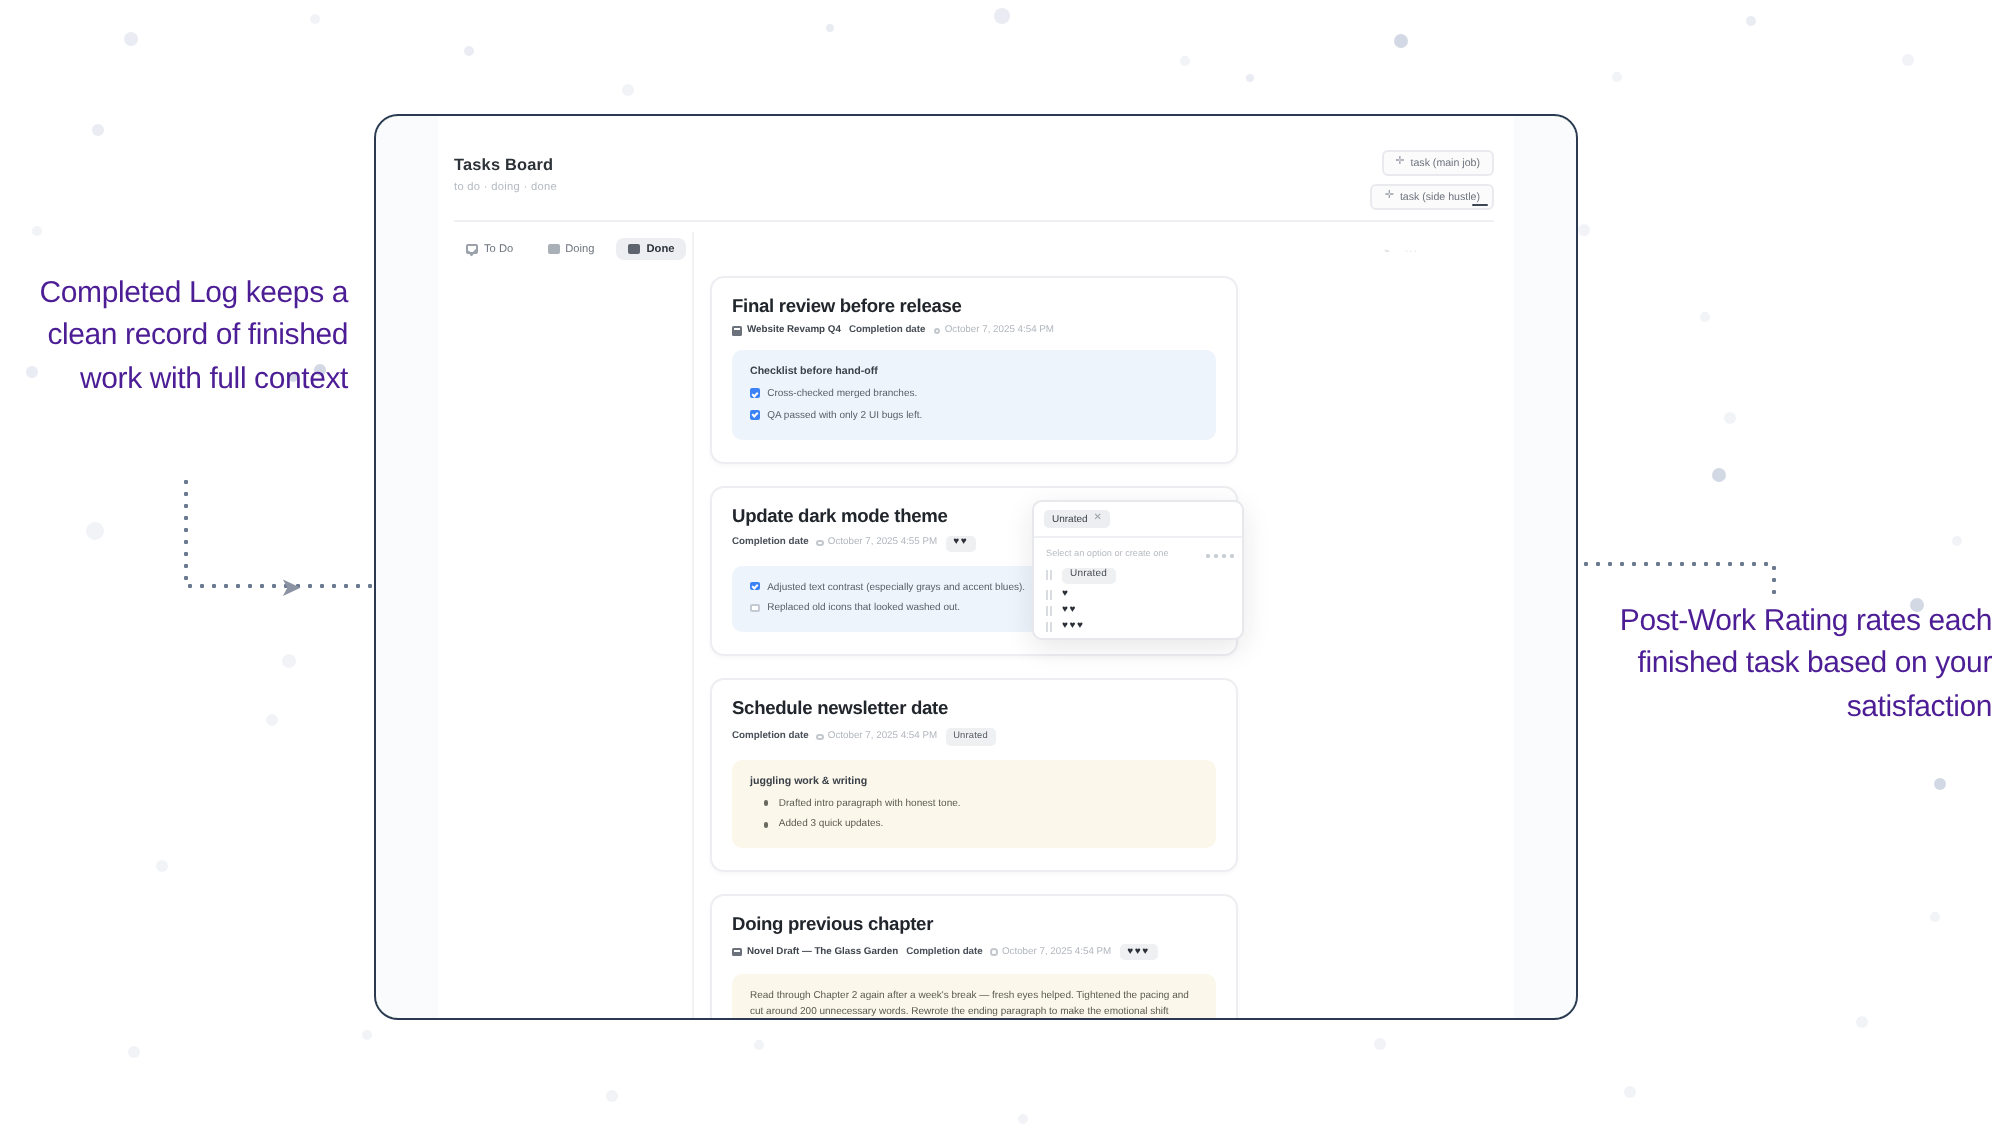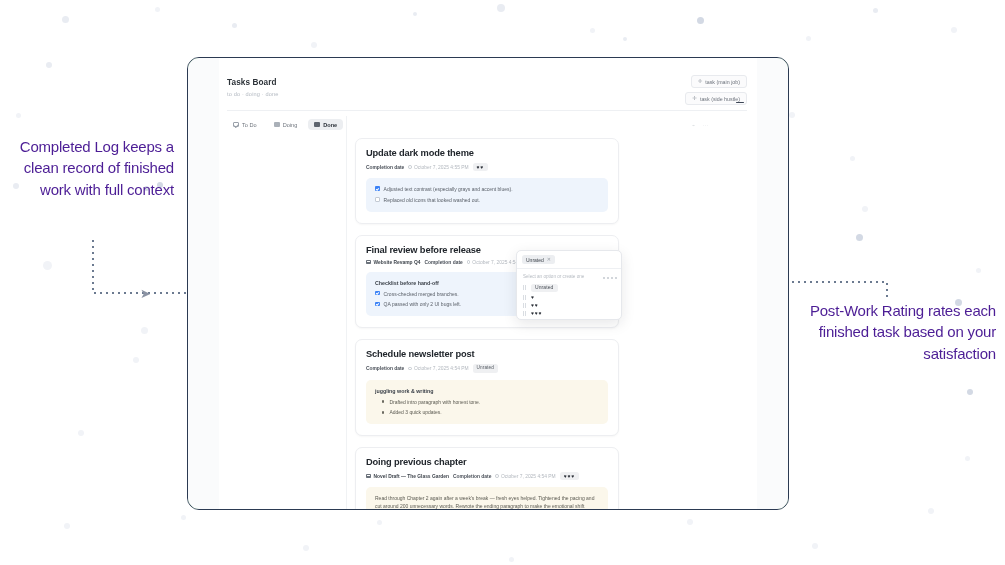--- a/index.html
+++ b/index.html
@@ -258,20 +258,46 @@
         <div id="mini-toolbar">
           <span>⌁</span>
           <span>···</span>
         </div>
 
         <div id="col-divider"></div>
 
         <div id="card-list">
 
           <div class="task-card">
+            <div class="card-title">Final review before release</div>
+            <div class="card-meta">
+              <span class="meta-crumb">
+                <span class="crumb-ico"></span>
+                <span>Website Revamp Q4</span>
+              </span>
+              <span class="meta-label">Completion date</span>
+              <span class="meta-date">
+                <span class="clock"></span>
+                <span>October 7, 2025 4:54 PM</span>
+              </span>
+            </div>
+            <div class="panel blue">
+              <div class="panel-title">Checklist before hand-off</div>
+              <div class="check-row">
+                <span class="cbox on"></span>
+                <span class="check-txt">Cross-checked merged branches.</span>
+              </div>
+              <div class="check-row">
+                <span class="cbox on"></span>
+                <span class="check-txt">QA passed with only 2 UI bugs left.</span>
+              </div>
+            </div>
+          </div>
+
+          <div class="task-card">
             <div class="card-title">Update dark mode theme</div>
             <div class="card-meta">
               <span class="meta-label">Completion date</span>
               <span class="meta-date">
                 <span class="clock"></span>
                 <span>October 7, 2025 4:55 PM</span>
               </span>
               <span class="rating-badge">♥♥</span>
             </div>
             <div class="panel blue">
@@ -280,47 +306,21 @@
                 <span class="check-txt">Adjusted text contrast (especially grays and accent blues).</span>
               </div>
               <div class="check-row">
                 <span class="cbox off"></span>
                 <span class="check-txt">Replaced old icons that looked washed out.</span>
               </div>
             </div>
           </div>
 
           <div class="task-card">
-            <div class="card-title">Final review before release</div>
-            <div class="card-meta">
-              <span class="meta-crumb">
-                <span class="crumb-ico"></span>
-                <span>Website Revamp Q4</span>
-              </span>
-              <span class="meta-label">Completion date</span>
-              <span class="meta-date">
-                <span class="clock"></span>
-                <span>October 7, 2025 4:54 PM</span>
-              </span>
-            </div>
-            <div class="panel blue">
-              <div class="panel-title">Checklist before hand-off</div>
-              <div class="check-row">
-                <span class="cbox on"></span>
-                <span class="check-txt">Cross-checked merged branches.</span>
-              </div>
-              <div class="check-row">
-                <span class="cbox on"></span>
-                <span class="check-txt">QA passed with only 2 UI bugs left.</span>
-              </div>
-            </div>
-          </div>
-
-          <div class="task-card">
-            <div class="card-title">Schedule newsletter post</div>
+            <div class="card-title">Schedule newsletter date</div>
             <div class="card-meta">
               <span class="meta-label">Completion date</span>
               <span class="meta-date">
                 <span class="clock"></span>
                 <span>October 7, 2025 4:54 PM</span>
               </span>
               <span class="rating-badge text">Unrated</span>
             </div>
             <div class="panel cream">
               <div class="panel-title">juggling work &amp; writing</div>

